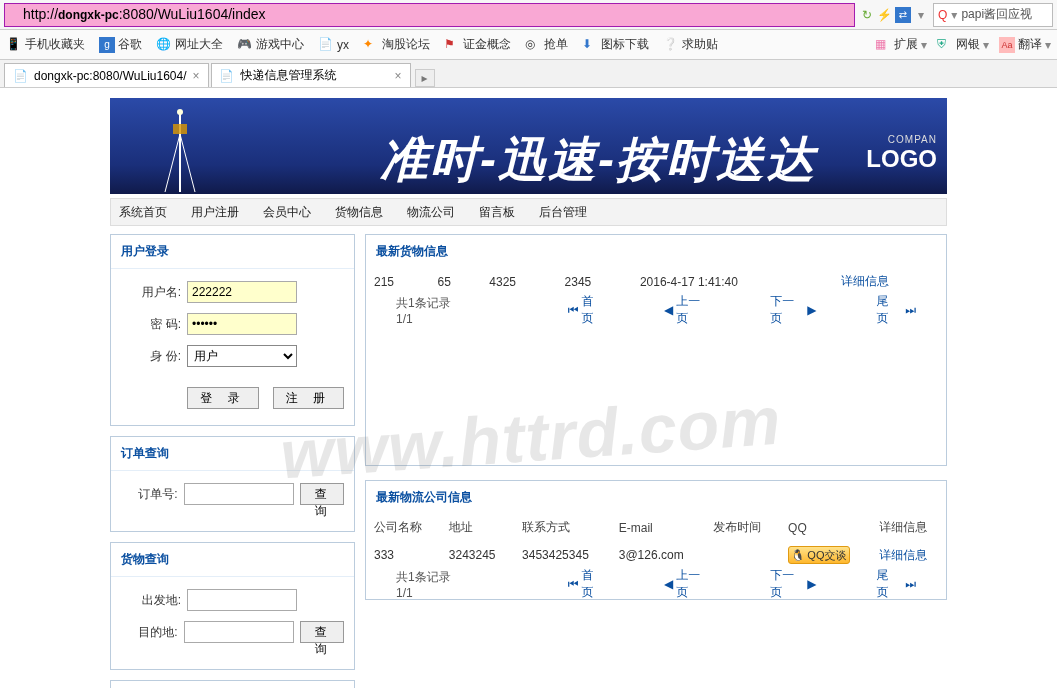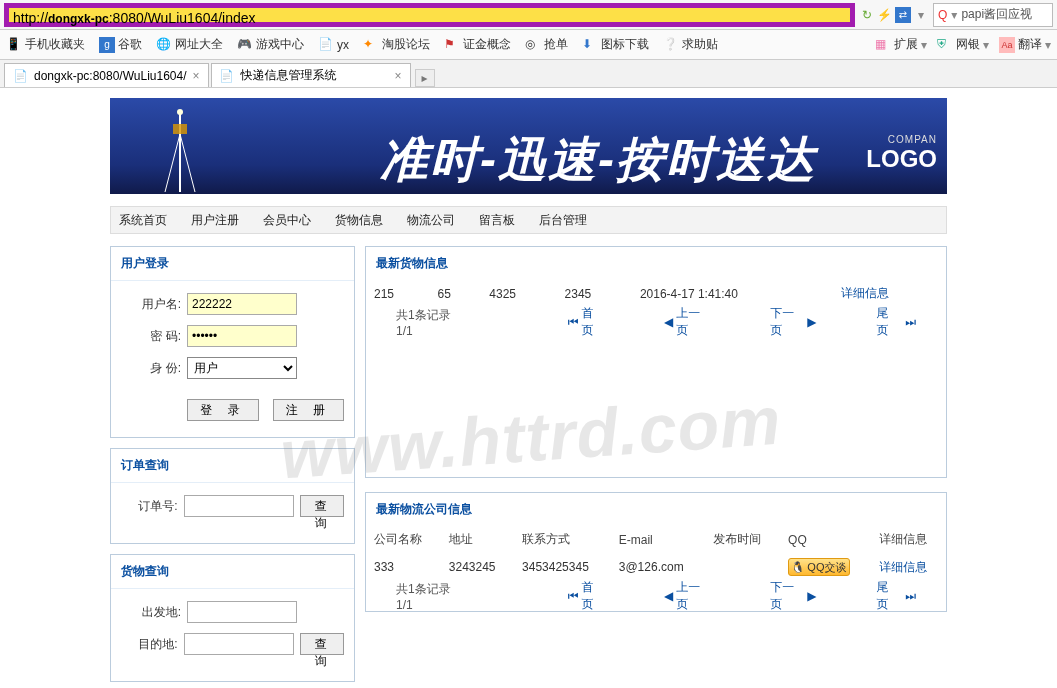--- a/index.html
+++ b/index.html
@@ -1,38 +1,38 @@
 <!DOCTYPE html>
 <html><head>
 <meta charset="utf-8">
 <style>
 *{margin:0;padding:0;box-sizing:border-box;font-family:"Microsoft YaHei",SimSun,Arial,sans-serif;font-size:12px}
 body{background:#fff;width:1057px;height:688px;overflow:hidden;position:relative}
 .addr-bar{height:30px;border-bottom:1px solid #ccc;display:flex;align-items:center;padding:2px 4px;gap:4px;background:#f7f7f7}
-.addr-input{flex:1;height:24px;border:5px solid #a21caf;padding:2px 4px;font-size:14px;background:#fde047}
+.addr-input{flex:1;height:24px;border:1px solid #a21caf;padding:2px 18px;font-size:14px;background:#f9a8d4}
 .addr-icons-r{display:flex;align-items:center;gap:2px}
 .addr-ico{width:16px;height:16px;display:inline-flex;align-items:center;justify-content:center}
 .search-box{width:120px;height:24px;border:1px solid #bbb;padding:2px 4px;display:flex;align-items:center;gap:4px;background:#fff;font-size:13px;color:#555;overflow:hidden;white-space:nowrap}
 .bk-bar{height:30px;border-bottom:1px solid #ccc;display:flex;align-items:center;padding:2px 6px;gap:14px;background:#fafafa;font-size:12px;color:#333}
 .bk-item{display:flex;align-items:center;gap:3px;cursor:pointer;white-space:nowrap}
 .bk-ico{width:16px;height:16px;display:inline-block}
 .bk-right{margin-left:auto;display:flex;align-items:center;gap:10px}
 .tab-bar{height:28px;border-bottom:1px solid #ccc;display:flex;align-items:flex-end;padding:0 4px;background:#f2f2f2}
 .tab{height:24px;border:1px solid #bbb;border-bottom:none;background:#fff;padding:3px 8px;margin-right:2px;display:flex;align-items:center;gap:6px;font-size:12px;min-width:200px;cursor:pointer}
 .tab.active{background:#fff}
 .tab .close{margin-left:auto;color:#888;cursor:pointer}
 .tab-plus{width:20px;height:18px;border:1px solid #ccc;background:#eee;margin-left:2px;display:flex;align-items:center;justify-content:center;color:#777;cursor:pointer}
 .page-wrap{position:relative;width:100%}
 .banner{margin:10px 110px 0 110px;height:96px;background:linear-gradient(180deg,#2b4aa8 0%,#1a2f7a 70%,#101a4a 100%);position:relative;overflow:hidden;color:#fff}
 .banner-txt{position:absolute;left:270px;top:30px;font-size:48px;font-weight:bold;font-style:italic;letter-spacing:2px}
 .banner-logo{position:absolute;right:10px;top:36px;text-align:right;font-family:Arial}
 .banner-logo .t1{font-size:10px;letter-spacing:1px;color:#ddd}
 .banner-logo .t2{font-size:24px;font-weight:bold}
 .banner-ant{position:absolute;left:50px;top:6px;width:40px;height:88px}
-.nav{margin:12px 110px;height:28px;background:#f3f3f3;border:1px solid #ddd;display:flex;align-items:center;padding:0 8px;gap:24px}
+.nav{margin:4px 110px;height:28px;background:#f3f3f3;border:1px solid #ddd;display:flex;align-items:center;padding:0 8px;gap:24px}
 .nav-item{cursor:pointer;color:#222}
 .content{margin:8px 110px 0 110px;display:flex;gap:10px;align-items:flex-start}
 .left-col{width:245px;display:flex;flex-direction:column;gap:10px}
 .panel{border:1px solid #bcd;background:#fff}
 .panel-h{padding:8px 10px;font-weight:bold;color:#0a4fa0;border-bottom:1px solid #e4eef8}
 .panel-b{padding:12px 10px 16px 10px}
 .frow{display:flex;align-items:center;margin-bottom:10px;gap:6px}
 .flab{width:60px;text-align:right;color:#333}
 .fin{height:22px;border:1px solid #aaa;padding:2px 4px;background:#ffffcc;width:110px}
 .fin.white{background:#fff}

